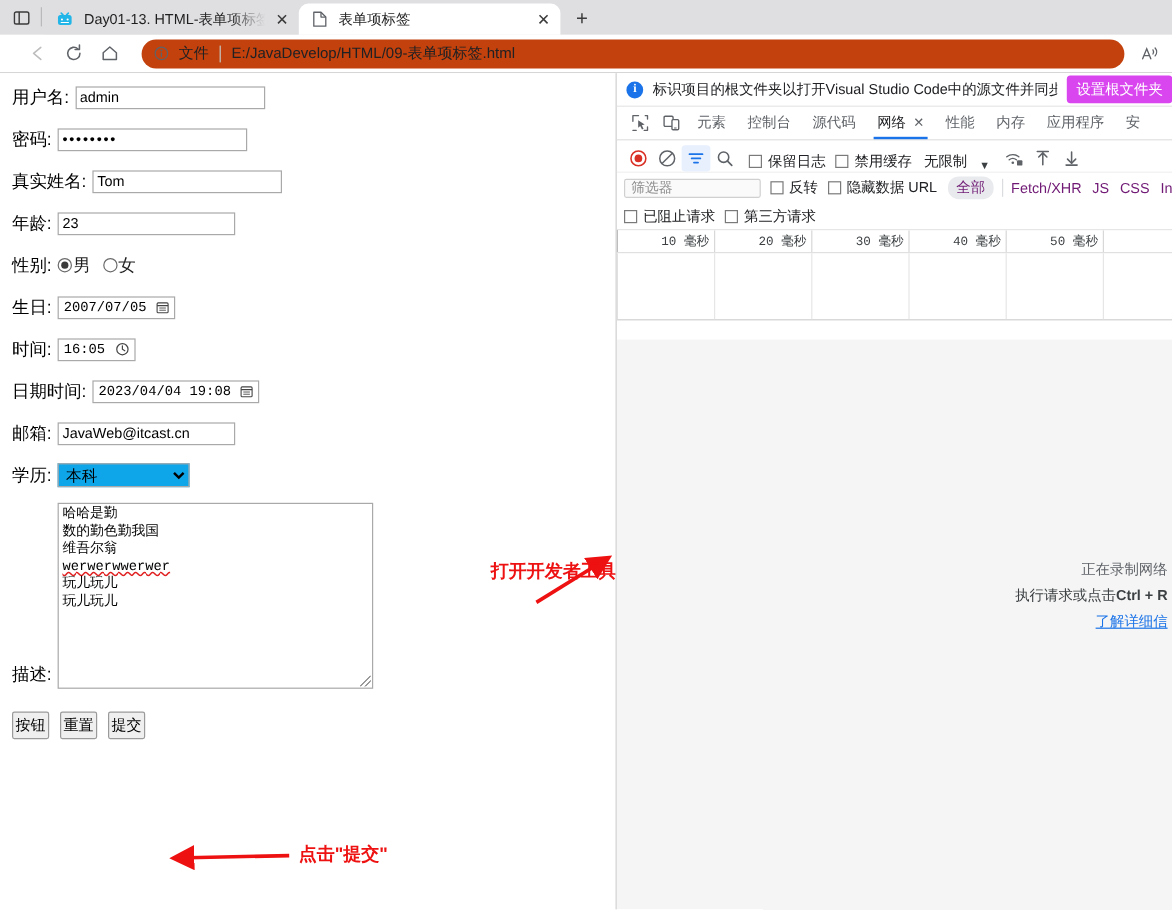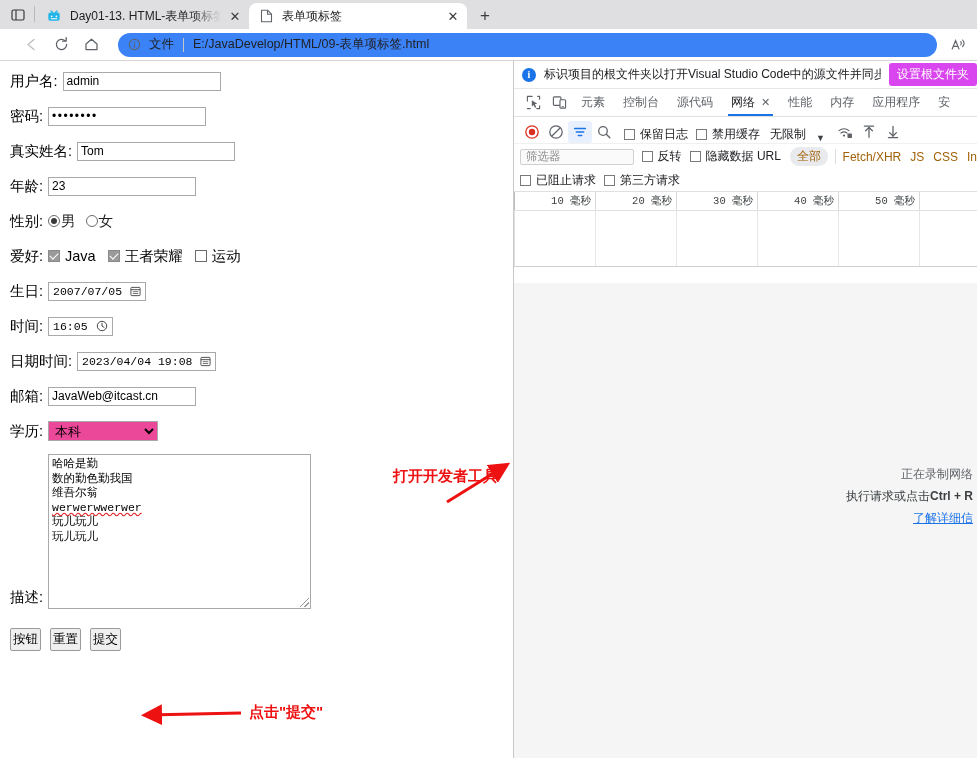--- a/index.html
+++ b/index.html
@@ -44,21 +44,21 @@
 
   .navbar{
     position:absolute;left:0;top:29px;width:977px;height:31px;background:#ffffff;
     display:flex;align-items:center;
   }
   .nav-btn{
     width:30px;height:28px;display:flex;align-items:center;justify-content:center;color:#5f6368;
   }
   .nav-btn.back{color:#bdbdbd;margin-left:16px;}
   .omnibox{
-    flex:1 1 auto;height:24px;margin:0 6px 0 12px;border-radius:12px;background:#3b82f6;
+    flex:1 1 auto;height:24px;margin:0 6px 0 12px;border-radius:12px;background:#c2410c;
     display:flex;align-items:center;padding:0 10px;box-sizing:border-box;
   }
   .omni-info{width:14px;height:14px;flex:0 0 14px;margin-right:7px;color:#5f6368;}
   .omni-scheme{font-size:12.5px;color:#202124;white-space:nowrap;}
   .omni-bar{width:1px;height:14px;background:#c4c7c5;margin:0 9px;}
   .omni-url{font-size:12.5px;color:#202124;white-space:nowrap;overflow:hidden;}
   .read-aloud{width:30px;height:28px;display:flex;align-items:center;justify-content:center;color:#5f6368;margin-right:4px;}
 
   .chrome-divider{position:absolute;left:0;top:60px;width:977px;height:1px;background:#d6d6d6;}
 
@@ -95,21 +95,21 @@
   .radio-opt{margin-right:10px;display:inline-flex;align-items:center;}
 
   .datefield{
     border:1px solid #a9a9a9;background:#fff;height:19px;display:inline-flex;align-items:center;
     padding:4px 4px;box-sizing:border-box;
     font-family:"Liberation Mono","DejaVu Sans Mono",monospace;font-size:11.5px;color:#000;
   }
   .datefield .picker{margin-left:8px;display:inline-flex;align-items:center;color:#333;}
   select.sel{
     font-family:"Liberation Sans",sans-serif;font-size:13px;height:20px;width:110px;
-    border:1px solid #a9a9a9;background:#ec4899;color:#000;padding:0 2px;
+    border:1px solid #a9a9a9;background:#0ea5e9;color:#000;padding:0 2px;
   }
   .ta-row{display:flex;align-items:flex-end;margin-top:6px;}
   .ta-lbl{font-size:14.5px;color:#000;margin-right:5px;padding-bottom:2px;}
   .ta-wrap{position:relative;width:263px;height:155px;border:1px solid #a9a9a9;background:#fff;box-sizing:border-box;}
   .ta-text{
     position:absolute;left:3px;top:2px;right:3px;
     font-family:"Liberation Mono","DejaVu Sans Mono",monospace;font-size:11.5px;line-height:14.5px;
     color:#000;white-space:pre;
   }
   .misspell{text-decoration:underline wavy #e02020;text-decoration-skip-ink:none;}
@@ -170,21 +170,21 @@
   .caret{margin-left:10px;font-size:9px;color:#3c4043;}
   .tb-sep{width:1px;height:15px;background:#dadce0;margin:0 7px;}
 
   .filter-row{
     height:25px;display:flex;align-items:center;padding-left:6px;white-space:nowrap;
   }
   .filter-input{
     width:162px;height:16px;border:1px solid #d0d0d0;background:#fafafa;border-radius:2px;
     display:flex;align-items:center;padding:0 5px;box-sizing:border-box;font-size:11.5px;color:#8a8a8a;
   }
-  .ftype{font-size:12px;color:#a16207;margin-left:9px;}
+  .ftype{font-size:12px;color:#701a75;margin-left:9px;}
   .ftype.sel{background:#e8eaed;border-radius:9px;padding:1px 7px;}
   .filter-row2{height:22px;display:flex;align-items:center;padding-left:6px;border-bottom:1px solid #e0e0e0;}
 
   .ruler{
     height:18px;display:flex;border-bottom:1px solid #e0e0e0;background:#fff;position:relative;
   }
   .ruler .lead{width:10px;border-right:1px solid #bdbdbd;background:#9e9e9e;}
   .rtick{
     flex:0 0 81px;border-right:1px solid #d8d8d8;
     font-family:"Liberation Mono","DejaVu Sans Mono",monospace;font-size:10.5px;color:#3c4043;
@@ -313,37 +313,20 @@
             <span class="rd on"></span>
             <span>男</span>
           </span>
           <span class="radio-opt">
             <span class="rd"></span>
             <span>女</span>
           </span>
         </span>
       </div>
 
-      <div class="row">
-        <span class="lbl">爱好:</span>
-        <span class="check-group">
-          <span class="opt">
-            <span class="cb on"></span>
-            <span class="t">Java</span>
-          </span>
-          <span class="opt">
-            <span class="cb on"></span>
-            <span class="t">王者荣耀</span>
-          </span>
-          <span class="opt">
-            <span class="cb"></span>
-            <span class="t">运动</span>
-          </span>
-        </span>
-      </div>
 
       <div class="row">
         <span class="lbl">生日:</span>
         <span class="datefield">
           <span>2007/07/05</span>
           <span class="picker">
             <svg width="11" height="11" viewBox="0 0 12 12">
                 <rect x="1" y="1.5" width="10" height="9" rx="1" fill="none" stroke="#444" stroke-width="1"></rect>
                 <line x1="1" y1="4" x2="11" y2="4" stroke="#444" stroke-width="1"></line>
                 <line x1="3" y1="6.2" x2="9" y2="6.2" stroke="#444" stroke-width=".8"></line>
@@ -410,21 +393,21 @@
     </div>
 
     <svg class="anno-arrow" style="left:445px;top:399px;" width="70" height="45">
       <defs>
           <marker id="ah1" markerWidth="7" markerHeight="7" refX="5" refY="3.5" orient="auto">
             <polygon points="0 0, 7 3.5, 0 7" fill="#ee1111"></polygon>
           </marker>
         </defs>
       <line x1="2" y1="42" x2="60" y2="6" stroke="#ee1111" stroke-width="3" marker-end="url(#ah1)"></line>
     </svg>
-    <div class="anno" style="left:393px;top:406px;">打开开发者工具</div>
+    <div class="anno" style="left:409px;top:406px;">打开开发者工具</div>
 
     <svg class="anno-arrow" style="left:141px;top:643px;" width="105" height="22">
       <defs>
           <marker id="ah2" markerWidth="7" markerHeight="7" refX="5" refY="3.5" orient="auto">
             <polygon points="0 0, 7 3.5, 0 7" fill="#ee1111"></polygon>
           </marker>
         </defs>
       <line x1="100" y1="9" x2="6" y2="11" stroke="#ee1111" stroke-width="3" marker-end="url(#ah2)"></line>
     </svg>
     <div class="anno" style="left:249px;top:642px;">点击"提交"</div>

